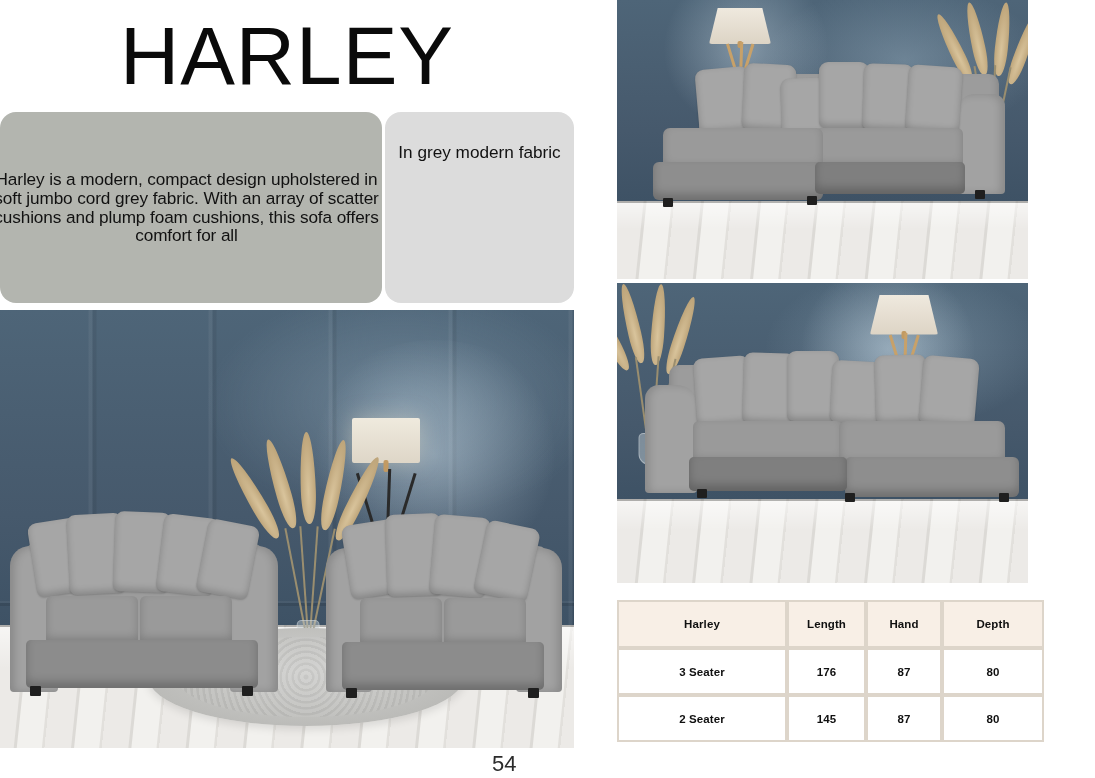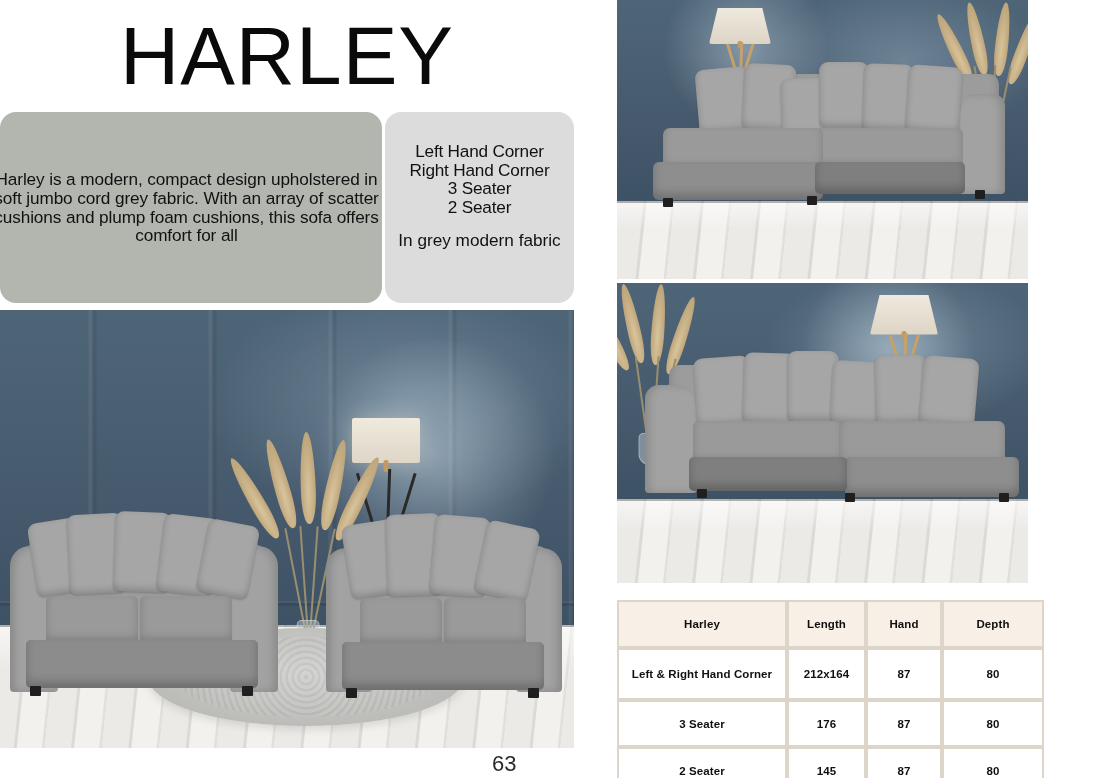--- a/index.html
+++ b/index.html
@@ -281,24 +281,20 @@
 </head>
 <body>
 
 <div class="page-title">HARLEY</div>
 
 <div class="desc-panel">
   <div class="desc-text">Harley is a modern, compact design upholstered in soft jumbo cord grey fabric. With an array of scatter cushions and plump foam cushions, this sofa offers comfort for all</div>
 </div>
 
 <div class="avail-panel">
-  <div class="avail-list" style="white-space: pre-line;">Left Hand Corner
-Right Hand Corner
-3 Seater
-2 Seater</div>
   <div class="avail-foot">In grey modern fabric</div>
 </div>
 
 <div class="photo photo-top">
   <div class="wall"></div>
   <div class="floor"></div>
   <div class="glow" style="left:34px; top:-26px; width:190px; height:150px;"></div>
 
   <div class="lamp wood" style="left:92px; top:8px; width:62px; height:78px;">
     <div class="shade"></div>
@@ -452,38 +448,32 @@
     <div class="cushion cord" style="left:108px; top:4px;  width:56px; height:80px; transform:rotate(5deg);"></div>
     <div class="cushion cord-h" style="left:156px; top:12px; width:54px; height:74px; transform:rotate(12deg);"></div>
     <div class="seat cord" style="left:36px;  top:86px; width:82px; height:46px;"></div>
     <div class="seat cord" style="left:120px; top:86px; width:82px; height:46px;"></div>
     <div class="base cord" style="left:18px; top:130px; width:202px; height:48px; background:#8c8c8c;"></div>
     <div class="foot" style="left:22px;  top:176px; width:11px; height:10px;"></div>
     <div class="foot" style="left:204px; top:176px; width:11px; height:10px;"></div>
   </div>
 </div>
 
-<div class="page-number">63</div>
+<div class="page-number">54</div>
 
 <table class="spec-table">
   <thead>
     <tr>
       <td class="col-name">Harley</td>
       <td class="col-length">Length</td>
       <td class="col-depth">Hand</td>
       <td class="col-height">Depth</td>
     </tr>
   </thead>
   <tbody>
-    <tr class="tall">
-      <td class="col-name">Left &amp; Right Hand Corner</td>
-      <td class="col-length">212x164</td>
-      <td class="col-depth">87</td>
-      <td class="col-height">80</td>
-    </tr>
     <tr>
       <td class="col-name">3 Seater</td>
       <td class="col-length">176</td>
       <td class="col-depth">87</td>
       <td class="col-height">80</td>
     </tr>
     <tr>
       <td class="col-name">2 Seater</td>
       <td class="col-length">145</td>
       <td class="col-depth">87</td>

